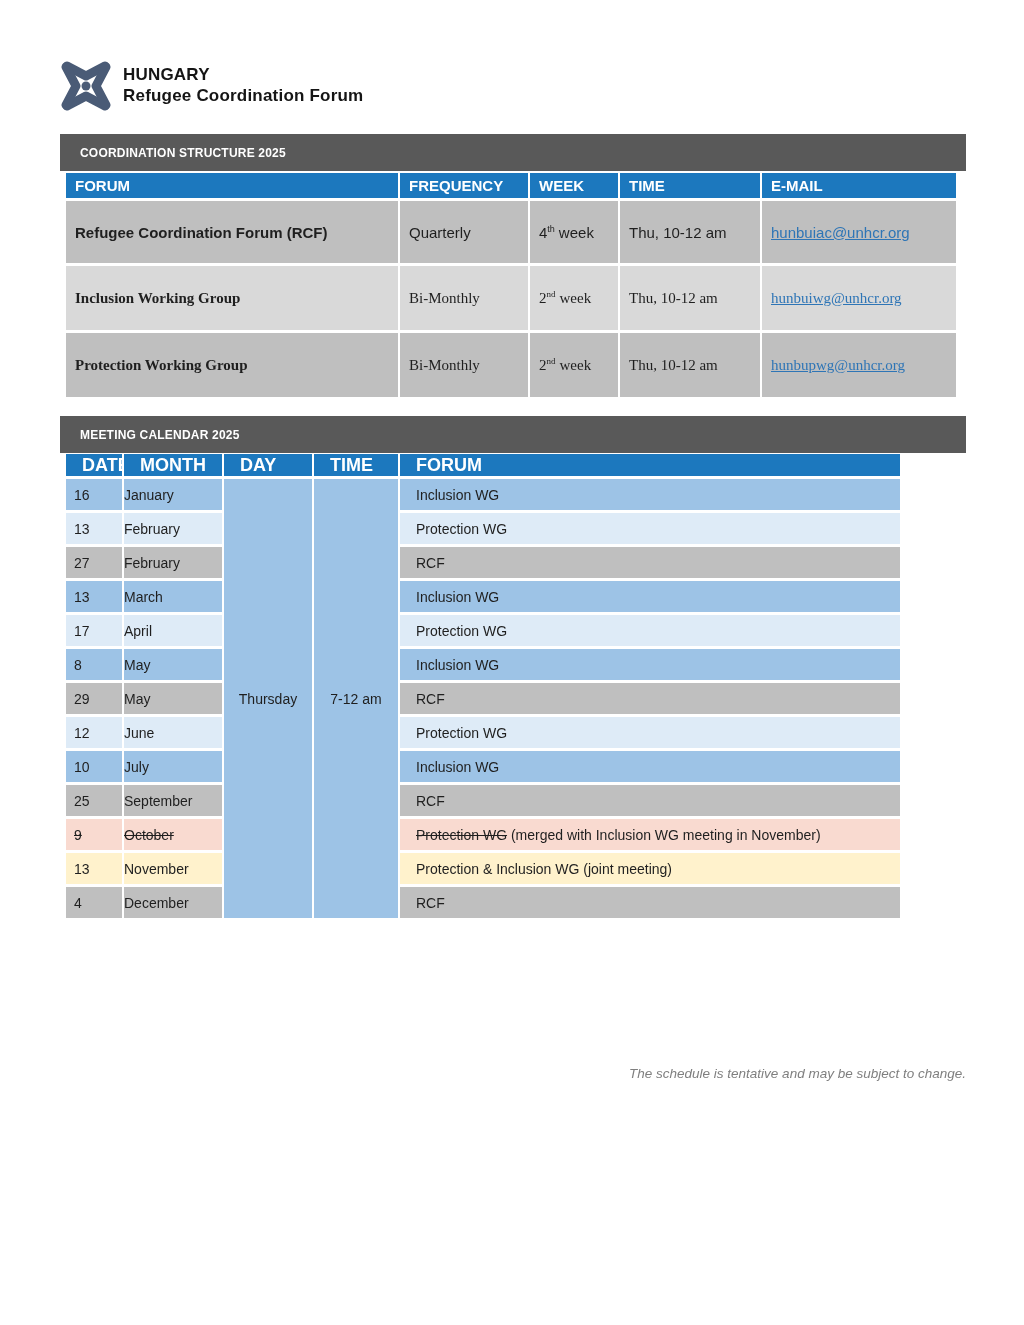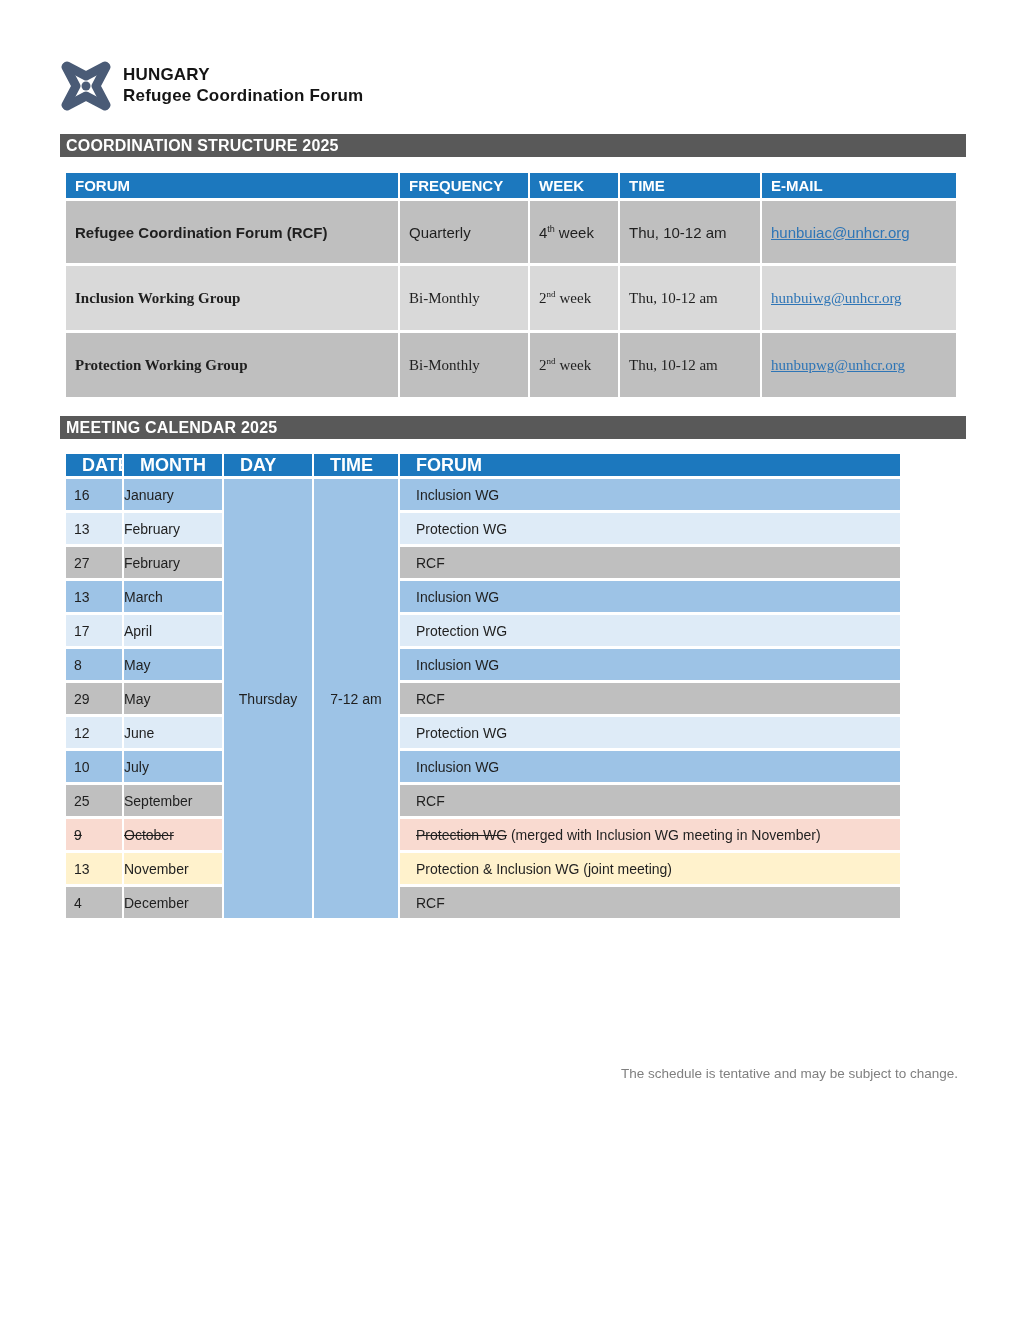--- a/index.html
+++ b/index.html
@@ -29,24 +29,24 @@
   
   .brand { position: absolute; left: 60px; top: 60px; display: flex; align-items: center; }
   .brand svg { width: 52px; height: 52px; display: block; }
   .brand .chev { stroke: var(--logo-slate); stroke-width: 9; fill: none; stroke-linecap: round; stroke-linejoin: round; }
   .brand .dot { fill: var(--logo-slate); }
   .brand-text { margin-left: 11px; line-height: 1.22; }
   .brand-text .line1, .brand-text .line2 { font-weight: bold; font-size: 17px; color: #151515; letter-spacing: 0.2px; }
 
   
   .section-bar {
-    position: absolute; left: 60px; width: 906px; height: 23px;
+    position: absolute; left: 60px; width: 906px; height: 37px;
     background: var(--bar-gray); color: #ffffff;
-    font-weight: bold; font-size: 16px; letter-spacing: 0.2px;
-    display: flex; align-items: center; padding-left: 6px;
+    font-weight: bold; font-size: 12px; letter-spacing: 0.2px;
+    display: flex; align-items: center; padding-left: 20px;
   }
   #bar-coordination { top: 134px; }
   #bar-calendar { top: 416px; }
 
   
   table { border-collapse: separate; border-spacing: 2px 3px; table-layout: fixed; }
   th, td { text-align: left; vertical-align: middle; overflow: hidden; white-space: nowrap; }
   th { background: var(--accent-blue); color: #ffffff; font-weight: bold; }
 
   
@@ -75,22 +75,22 @@
   .t2 tr.tone-salmon td    { background: var(--row-salmon); }
   .t2 tr.tone-yellow td    { background: var(--row-yellow); }
   .t2 td.merged-cell {
     background: var(--row-blue) !important;
     text-align: center; padding-left: 0; font-size: 14px;
   }
   .strike { text-decoration: line-through; }
 
   
   .footer-note {
-    position: absolute; right: 66px; top: 1066px;
-    font-size: 13.5px; color: var(--footer-gray);
+    position: absolute; right: 58px; top: 1066px;
+    font-style: italic; font-size: 13.5px; color: var(--footer-gray);
   }
 </style>
 </head>
 <body>
 
 <div class="brand">
   <svg viewBox="0 0 52 52" aria-hidden="true">
     <path class="chev" d="M7 6 L26 16 L45 6"></path>
     <path class="chev" d="M7 46 L26 36 L45 46"></path>
     <path class="chev" d="M6 7 L16 26 L6 45"></path>

